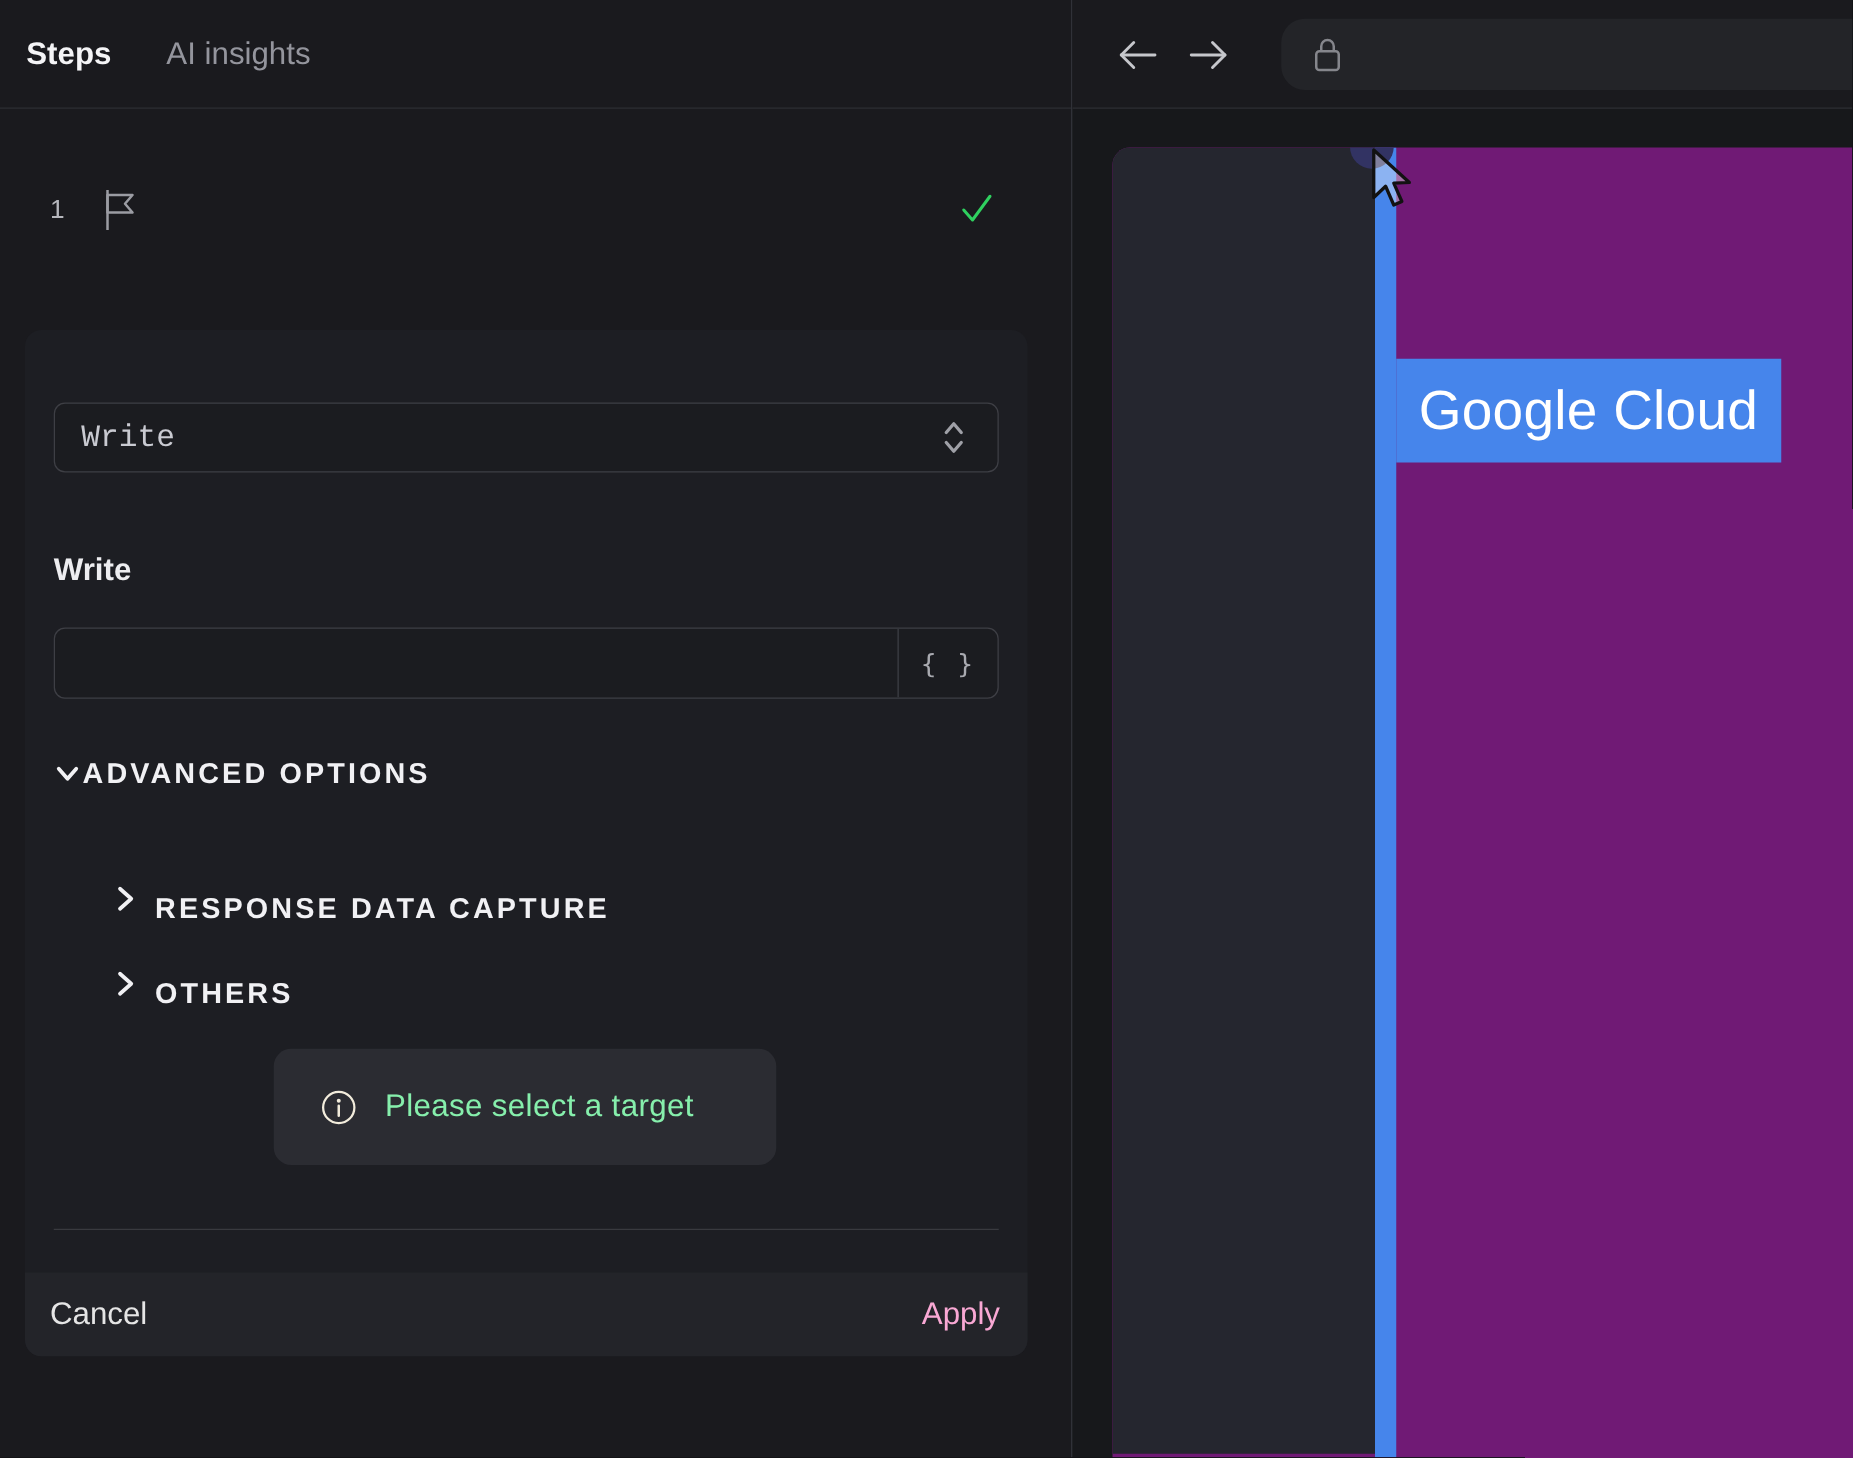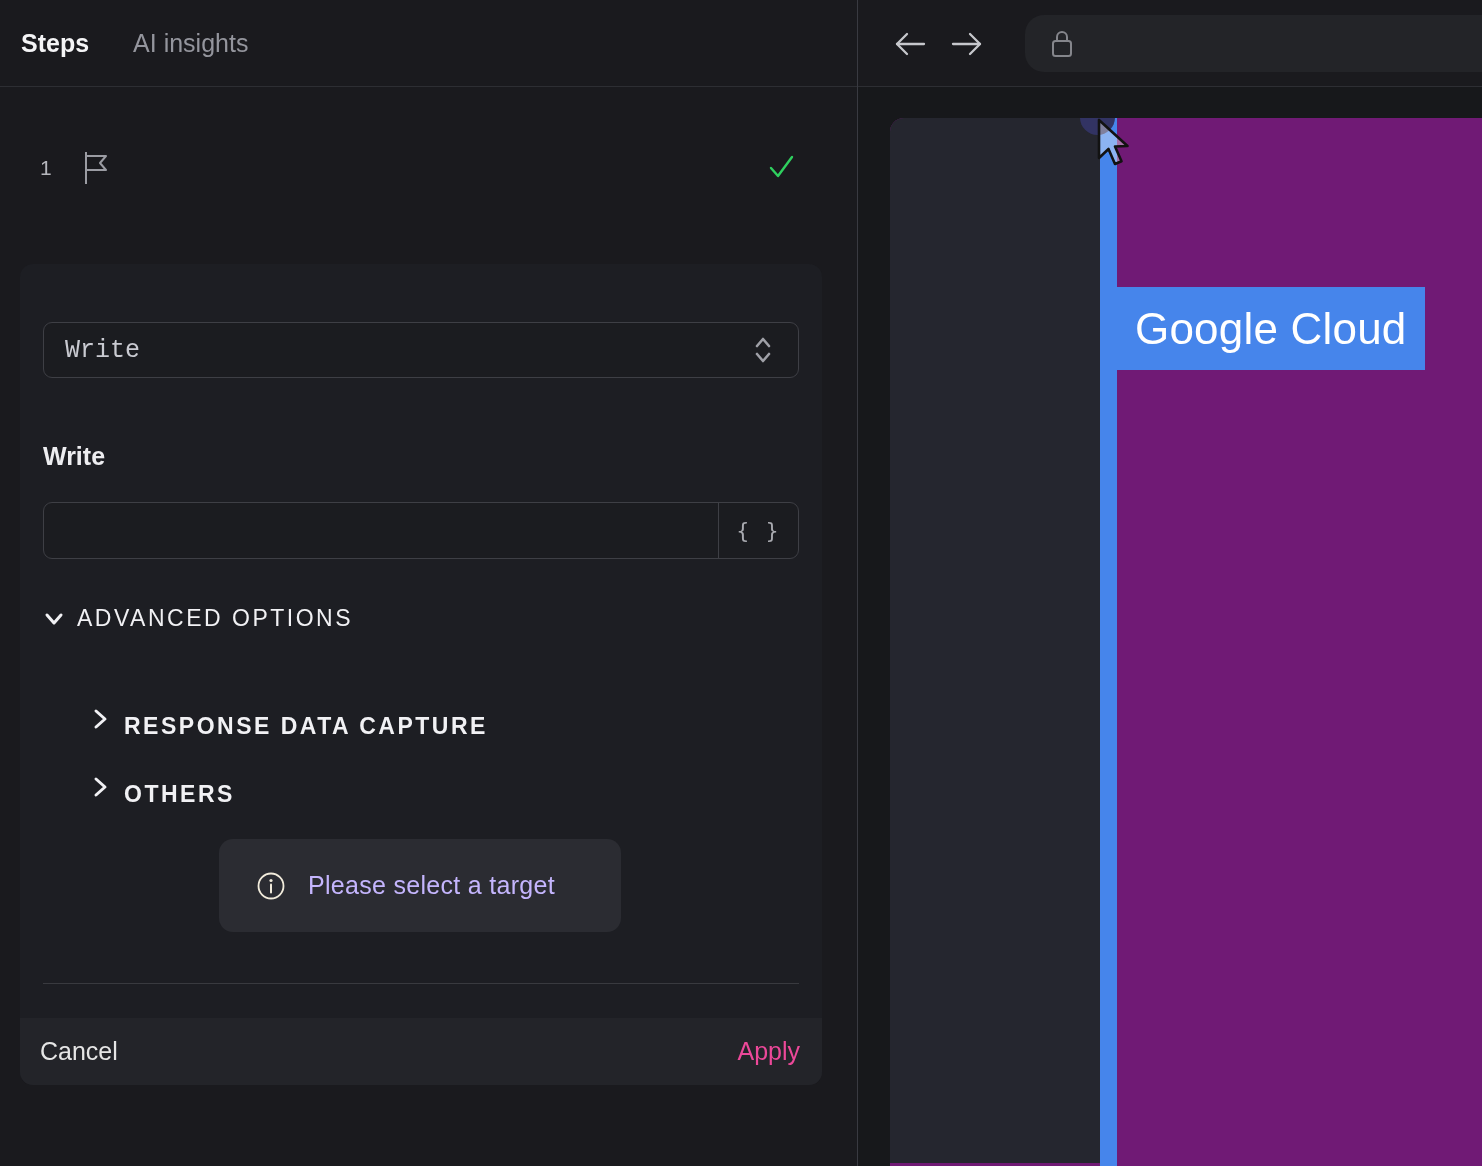--- a/index.html
+++ b/index.html
@@ -27,35 +27,35 @@
   .select { position:absolute; left:23px; top:58px; width:756px; height:56px; background:#1b1c20; border:1px solid #3e3f45; border-radius:9px; display:flex; align-items:center; cursor:pointer;font-family:Liberation Mono, monospace; }
   .select-value { color:#c9cad1; font-size:25px; margin-left:21px; flex:1; }
   .select-chevrons { margin-right:24px; display:flex; }
 
   .field-label { position:absolute; left:23px; top:178px; color:#ededf0; font-size:25px; font-weight:700; }
   .input-group { position:absolute; left:23px; top:238px; width:756px; height:57px; border:1px solid #3e3f45; border-radius:9px; display:flex; overflow:hidden; background:#1b1c20; }
   .text-input { flex:1; background:transparent; border:none; outline:none; color:#d6d7dc; font-size:24px; padding:0 18px; font-family:"Liberation Sans", sans-serif; }
   .token-button { width:80px; border-left:1px solid #3e3f45; display:flex; align-items:center; justify-content:center; color:#a9aab0; font-size:21px; font-family:"DejaVu Sans Mono", monospace; cursor:pointer; letter-spacing:2px; }
 
   .adv-row { position:absolute; left:23px; top:341px; display:flex; align-items:center; cursor:pointer; }
-  .adv-label { margin-left:12px; color:#f1f1f4; font-size:23px; font-weight:400; letter-spacing:2.5px; }
+  .adv-label { margin-left:1px; color:#f1f1f4; font-size:23px; font-weight:700; letter-spacing:2.5px; }
   .sub-row { position:absolute; left:70px; display:flex; align-items:center; cursor:pointer; }
   .sub-row-1 { top:433px; }
   .sub-row-2 { top:501px; }
   .sub-label { margin-left:14px; color:#f1f1f4; font-size:23px; font-weight:700; letter-spacing:2.5px;margin-top:16px; }
 
   .notice { position:absolute; left:199px; top:575px; width:402px; height:93px; background:#2b2c32; border-radius:14px; display:flex; align-items:center; }
-  .notice-text { color:#c4b5fd; font-size:25px; margin-left:22px; letter-spacing:.3px; }
+  .notice-text { color:#86efac; font-size:25px; margin-left:22px; letter-spacing:.3px; }
   .notice-icon { margin-left:37px; display:flex; }
 
   .card-divider { position:absolute; left:23px; top:719px; width:756px; height:1px; background:#393a3f; }
 
   .card-footer { position:absolute; left:0; top:754px; width:802px; height:67px; background:#232429; border-radius:0 0 13px 13px; display:flex; align-items:center; }
   .cancel-btn { color:#e5e5e5; font-size:25px; margin-left:20px; cursor:pointer; }
-  .apply-btn { color:#ec4899; font-size:25px; margin-left:auto; margin-right:22px; cursor:pointer; }
+  .apply-btn { color:#f9a8d4; font-size:25px; margin-left:auto; margin-right:22px; cursor:pointer; }
 
   
   .right-region { position:absolute; left:858px; top:0; width:624px; height:1166px; background:#17181b; }
   .right-header { position:absolute; left:0; top:0; width:624px; height:87px; background:#1a1a1e; border-bottom:1px solid #2d2e33; }
   .nav-btn { position:absolute; top:26px; width:36px; height:36px; display:flex; align-items:center; justify-content:center; cursor:pointer; }
   .back-btn { left:34px; }
   .fwd-btn { left:91px; }
   .url-bar { position:absolute; left:167px; top:15px; right:-24px; height:57px; background:#232428; border-radius:19px; display:flex; align-items:center; cursor:text; }
   .lock-wrap { margin-left:24px; display:flex; }
 

